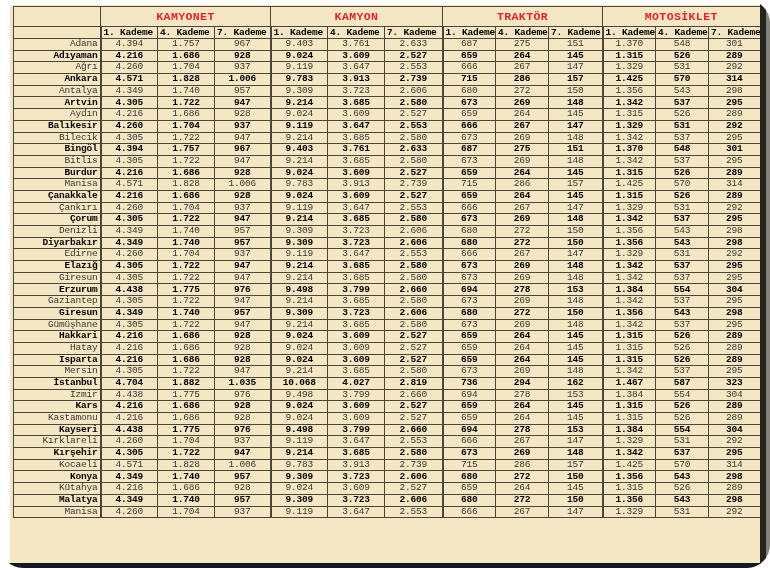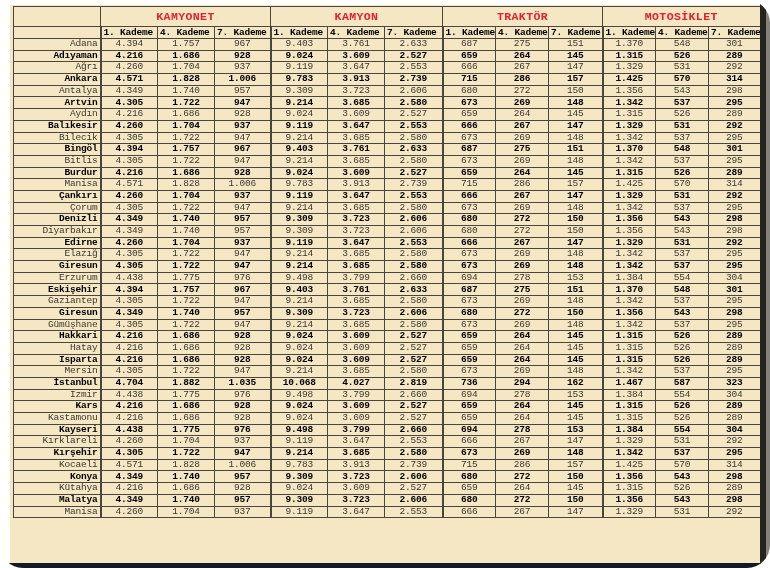--- a/index.html
+++ b/index.html
@@ -328,20 +328,35 @@
             <td>3.913</td>
             <td>2.739</td>
             <td class="g-start">715</td>
             <td>286</td>
             <td>157</td>
             <td class="g-start">1.425</td>
             <td>570</td>
             <td>314</td>
           </tr>
           <tr>
+            <td class="city">Çanakkale</td>
+            <td class="g-start">4.216</td>
+            <td>1.686</td>
+            <td>928</td>
+            <td class="g-start">9.024</td>
+            <td>3.609</td>
+            <td>2.527</td>
+            <td class="g-start">659</td>
+            <td>264</td>
+            <td>145</td>
+            <td class="g-start">1.315</td>
+            <td>526</td>
+            <td>289</td>
+          </tr>
+          <tr>
             <td class="city">Çankırı</td>
             <td class="g-start">4.260</td>
             <td>1.704</td>
             <td>937</td>
             <td class="g-start">9.119</td>
             <td>3.647</td>
             <td>2.553</td>
             <td class="g-start">666</td>
             <td>267</td>
             <td>147</td>
@@ -448,35 +463,20 @@
             <td>3.799</td>
             <td>2.660</td>
             <td class="g-start">694</td>
             <td>278</td>
             <td>153</td>
             <td class="g-start">1.384</td>
             <td>554</td>
             <td>304</td>
           </tr>
           <tr>
-            <td class="city">Eskişehir</td>
-            <td class="g-start">4.394</td>
-            <td>1.757</td>
-            <td>967</td>
-            <td class="g-start">9.403</td>
-            <td>3.761</td>
-            <td>2.633</td>
-            <td class="g-start">687</td>
-            <td>275</td>
-            <td>151</td>
-            <td class="g-start">1.370</td>
-            <td>548</td>
-            <td>301</td>
-          </tr>
-          <tr>
             <td class="city">Gaziantep</td>
             <td class="g-start">4.305</td>
             <td>1.722</td>
             <td>947</td>
             <td class="g-start">9.214</td>
             <td>3.685</td>
             <td>2.580</td>
             <td class="g-start">673</td>
             <td>269</td>
             <td>148</td>

